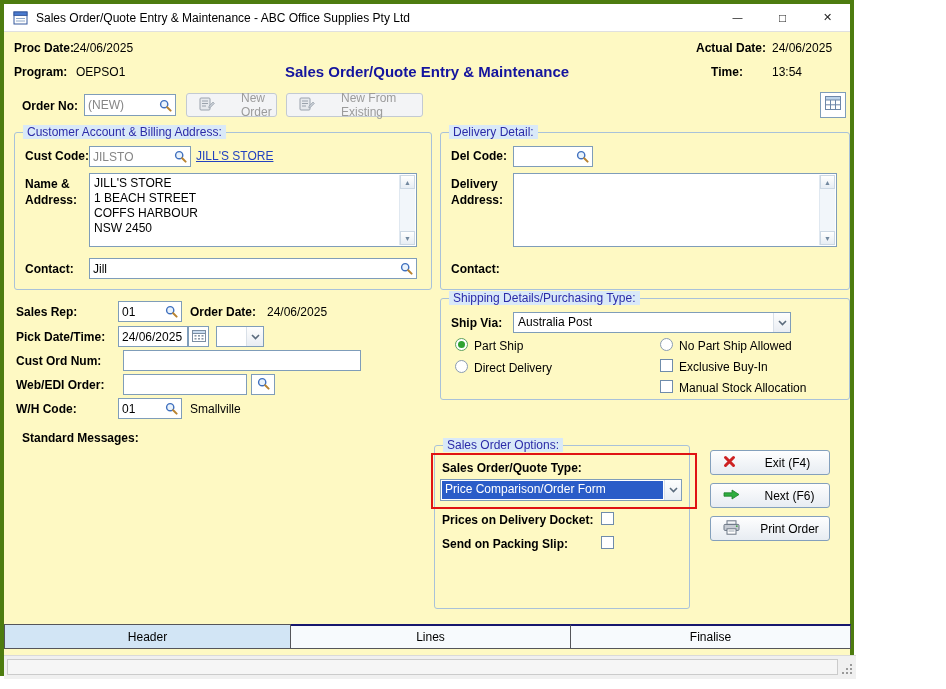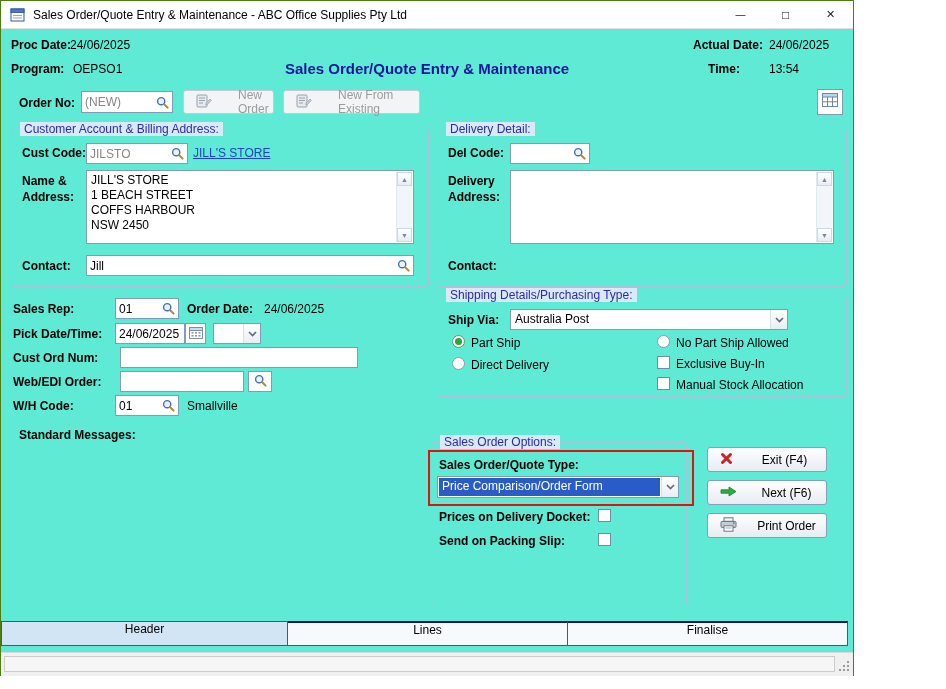--- a/index.html
+++ b/index.html
@@ -1,20 +1,20 @@
 <!DOCTYPE html>
 <html><head>
 <meta charset="utf-8">
 <style>
   * { box-sizing: border-box; margin: 0; padding: 0; }
   html,body { background:#fff; font-family:"Liberation Sans", sans-serif; }
   .page { position:relative; width:946px; height:689px; background:#ffffff; overflow:hidden; }
 
   .window { position:absolute; left:0; top:0; width:854px; height:676px;
-            background:#5eead4; border:1px solid #4d7c0f; }
+            background:#fef9c3; border:4px solid #4d7c0f; }
 
   
   .titlebar { position:absolute; left:0; top:0; right:0; height:28px; background:#ffffff;
               border-bottom:1px solid #e0e0e0; display:flex; align-items:center; }
   .app-icon { width:16px; height:16px; margin:0 7px 0 9px; flex:0 0 auto; }
   .title-text { font-size:12px; color:#000; white-space:nowrap; }
   .tb-buttons { margin-left:auto; display:flex; height:100%; }
   .tb-btn { width:45px; height:100%; display:flex; align-items:center; justify-content:center;
             color:#222; cursor:pointer; }
   .tb-btn span { font-size:11px; line-height:1; }
@@ -78,21 +78,21 @@
                border-bottom:1px solid #bdbdbd; }
   .lb-header .col { flex:1; font-size:12px; color:#000; padding:2px 5px; border-right:1px solid #cfcfcf; }
   .lb-header .stub { width:14px; }
   .lb-body { position:absolute; left:0; right:0; top:20px; bottom:0; background:#fff; }
 
   
   .annotation { position:absolute; border:2px solid #e01313; pointer-events:none; z-index:9; }
 
   
   .tabbar { position:absolute; left:0; top:620px; width:847px; height:25px; display:flex; }
-  .tab { display:flex; justify-content:center; font-size:12px; color:#000;
+  .tab { display:flex; align-items:center; justify-content:center; font-size:12px; color:#000;
          border:1px solid #55555a; border-left:0; cursor:pointer; }
   .tab:first-child { border-left:1px solid #55555a; }
   .tab.active { background:#d2e5f5; }
   .tab.inactive { background:#f7fafd; border-top:2px solid #17176e; }
 
   
   .statusbar { position:absolute; left:0; top:651px; width:852px; height:24px; background:#f0f0f0;
                border-top:1px solid #dadada; }
   .status-inner { position:absolute; left:3px; top:3px; right:18px; bottom:4px;
                   background:#f6f6f6; border:1px solid #cbcbcb; }

